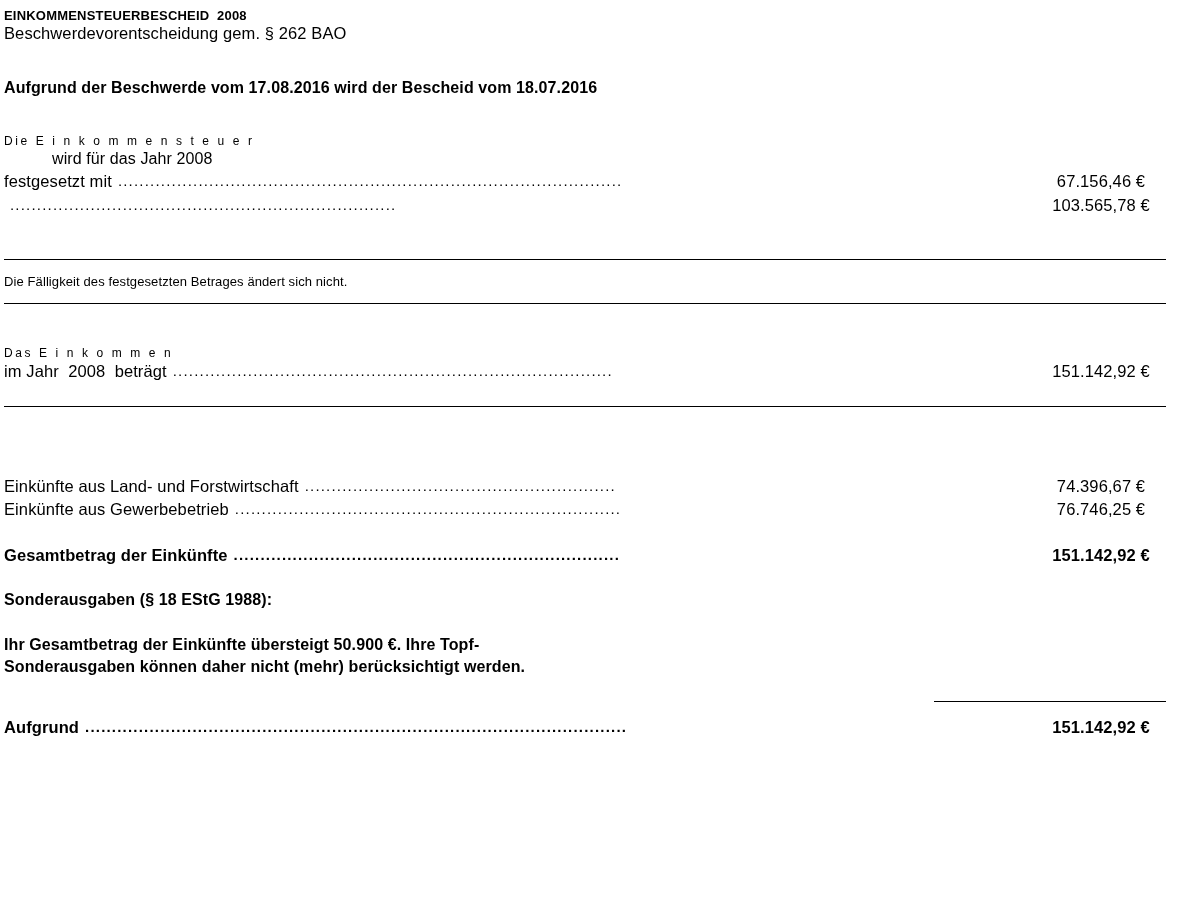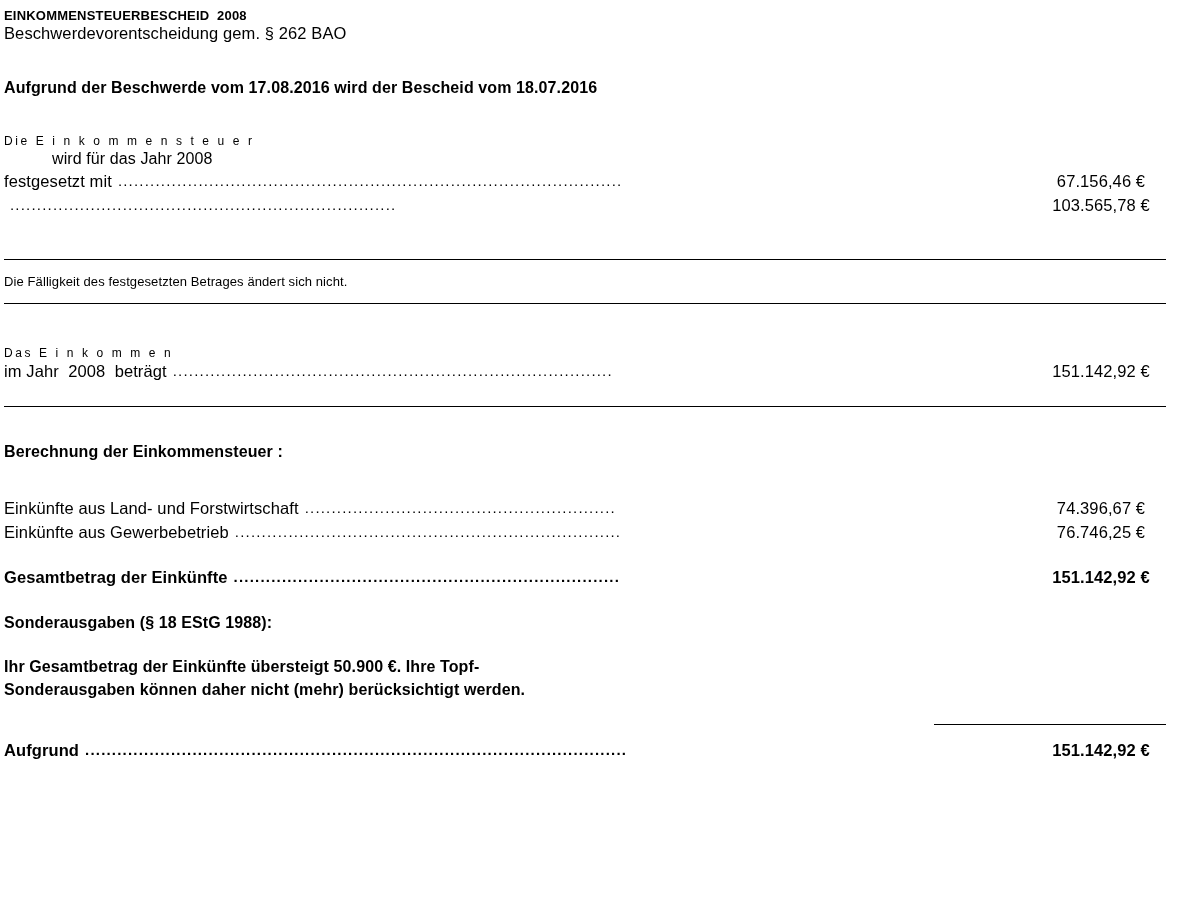--- a/index.html
+++ b/index.html
@@ -167,21 +167,20 @@
       <span class="leader">..................................................................................</span>
       <span class="amount">151.142,92 €</span>
     </div>
 
     <div class="spacer-md"></div>
 
     <hr class="rule">
 
     <div class="spacer-lg"></div>
 
-    <div class="para-bold">Berechnung der Einkommensteuer :</div>
 
     <div class="spacer-lg"></div>
 
     <div class="row">
       <span class="label">Einkünfte aus Land- und Forstwirtschaft</span>
       <span class="leader">..........................................................</span>
       <span class="amount">74.396,67 €</span>
     </div>
     <div class="row">
       <span class="label">Einkünfte aus Gewerbebetrieb</span>

